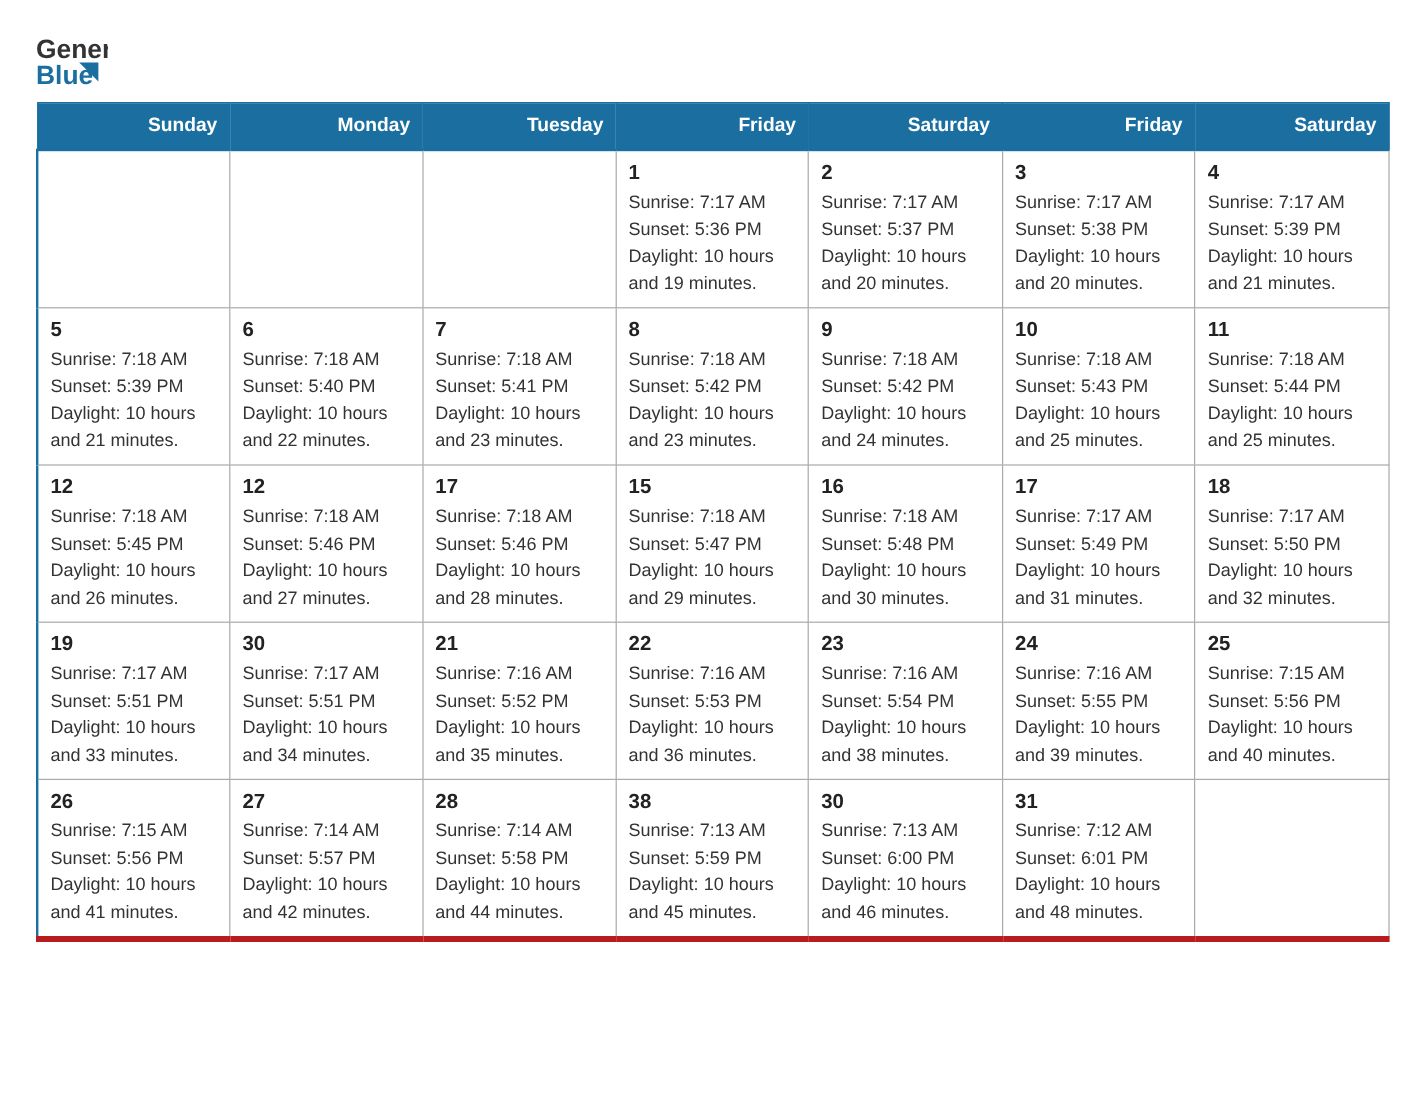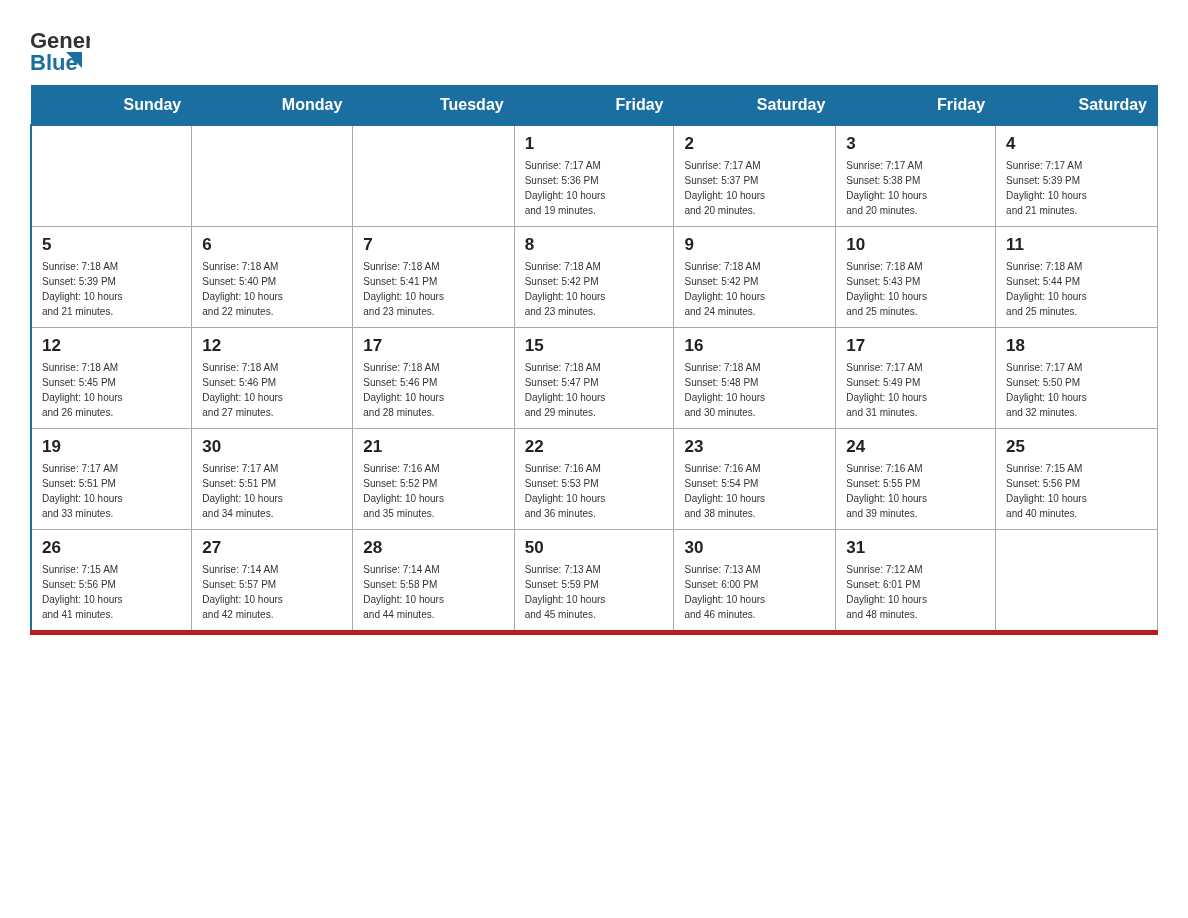--- a/index.html
+++ b/index.html
@@ -58,21 +58,21 @@
       color: #333;
     }
     .day-number {
       font-size: 17px;
       font-weight: bold;
       color: #222;
       display: block;
       margin-bottom: 4px;
     }
     .day-info {
-      font-size: 10px;
+      font-size: 15px;
       color: #333;
       line-height: 1.5;
     }
     .empty-cell {
       background: #fff;
     }
     tbody tr td:first-child {
       border-left: 2px solid #1a6fa0;
     }
     tbody tr:first-child td {
@@ -317,21 +317,21 @@
 and 42 minutes.</div>
         </td>
         <td>
           <span class="day-number">28</span>
           <div class="day-info" style="white-space: pre-line;">Sunrise: 7:14 AM
 Sunset: 5:58 PM
 Daylight: 10 hours
 and 44 minutes.</div>
         </td>
         <td>
-          <span class="day-number">50</span>
+          <span class="day-number">38</span>
           <div class="day-info" style="white-space: pre-line;">Sunrise: 7:13 AM
 Sunset: 5:59 PM
 Daylight: 10 hours
 and 45 minutes.</div>
         </td>
         <td>
           <span class="day-number">30</span>
           <div class="day-info" style="white-space: pre-line;">Sunrise: 7:13 AM
 Sunset: 6:00 PM
 Daylight: 10 hours

